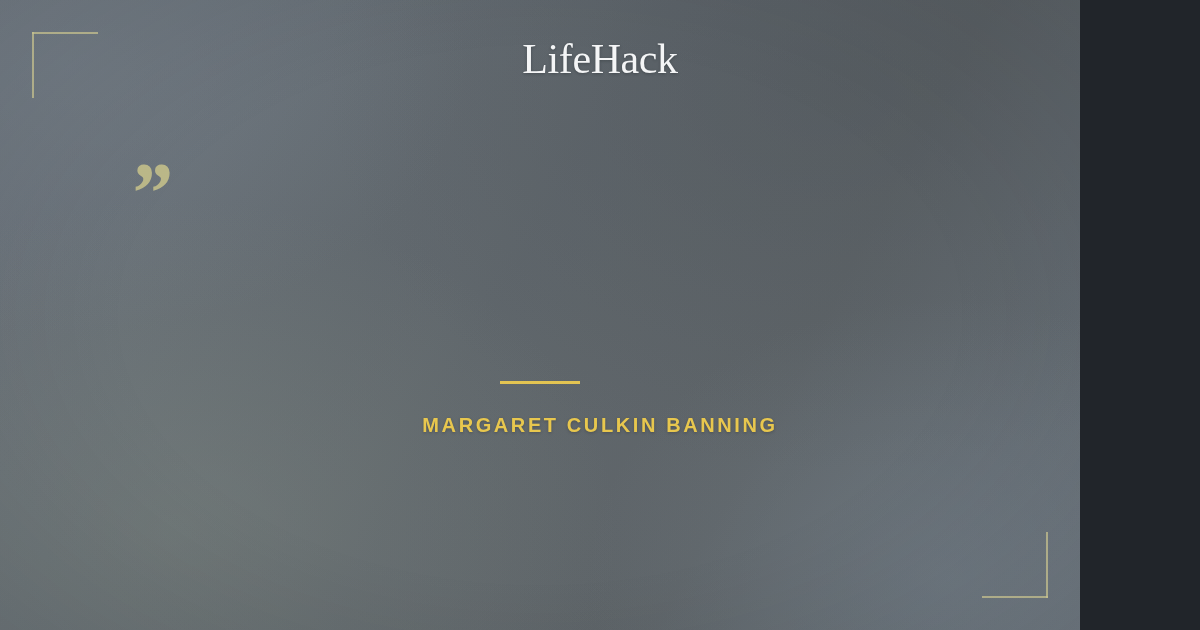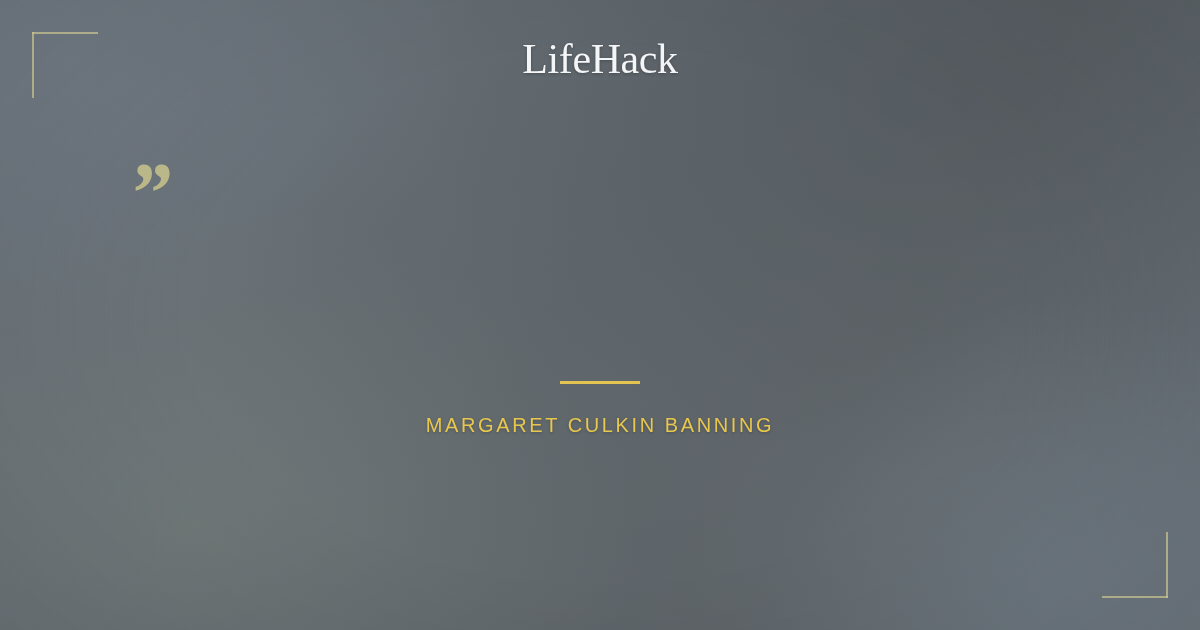--- a/index.html
+++ b/index.html
@@ -2,21 +2,21 @@
 <html><head>
 <meta charset="utf-8">
 <style>
   html, body {
     margin: 0;
     padding: 0;
     background: #21252a;
   }
   #card {
     position: relative;
-    width: 1200px;
+    width: 1080px;
     height: 630px;
     overflow: hidden;
     font-family: "Liberation Sans", sans-serif;
     background-color: #636b71;
     background-image:
       radial-gradient(ellipse 620px 460px at 16% 84%, rgba(140,150,136,0.30) 0%, rgba(140,150,136,0.14) 38%, rgba(140,150,136,0.0) 72%),
       radial-gradient(ellipse 520px 400px at 88% 92%, rgba(126,140,152,0.32) 0%, rgba(126,140,152,0.0) 70%),
       radial-gradient(ellipse 560px 380px at 6% 10%, rgba(128,140,152,0.30) 0%, rgba(128,140,152,0.0) 72%),
       radial-gradient(ellipse 700px 520px at 78% 14%, rgba(72,78,84,0.34) 0%, rgba(72,78,84,0.0) 74%),
       radial-gradient(ellipse 760px 520px at 52% 56%, rgba(96,103,107,0.55) 0%, rgba(96,103,107,0.0) 78%),
@@ -112,21 +112,21 @@
 
   
   #author {
     position: absolute;
     left: 0;
     top: 414px;
     width: 1200px;
     text-align: center;
     font-family: "Liberation Sans", sans-serif;
     font-size: 20px;
-    font-weight: 400;
+    font-weight: 700;
     letter-spacing: 2.6px;
     color: #e8c74e;
     text-shadow: 0 1px 3px rgba(20,24,28,0.28);
   }
 </style>
 </head>
 <body>
 
 <div id="card">
 

